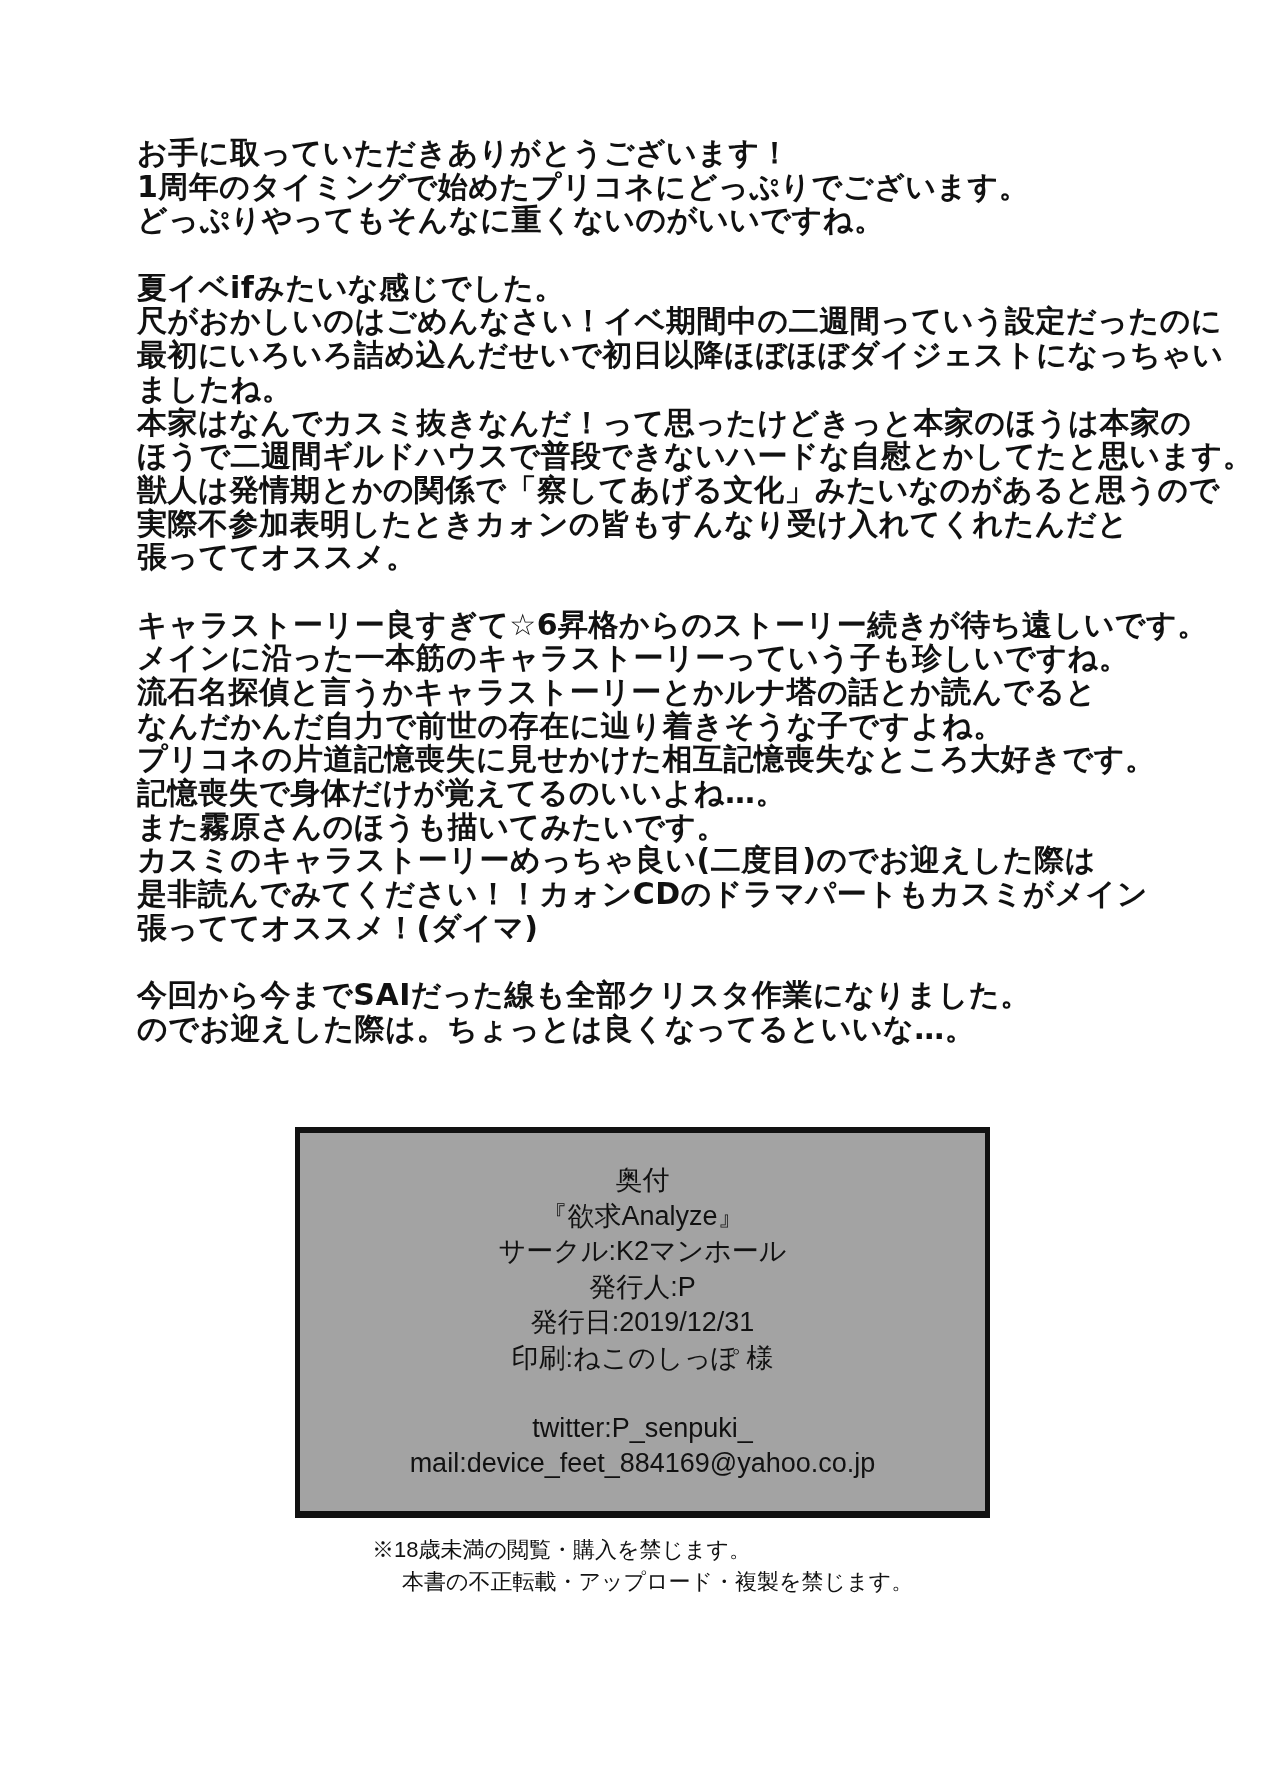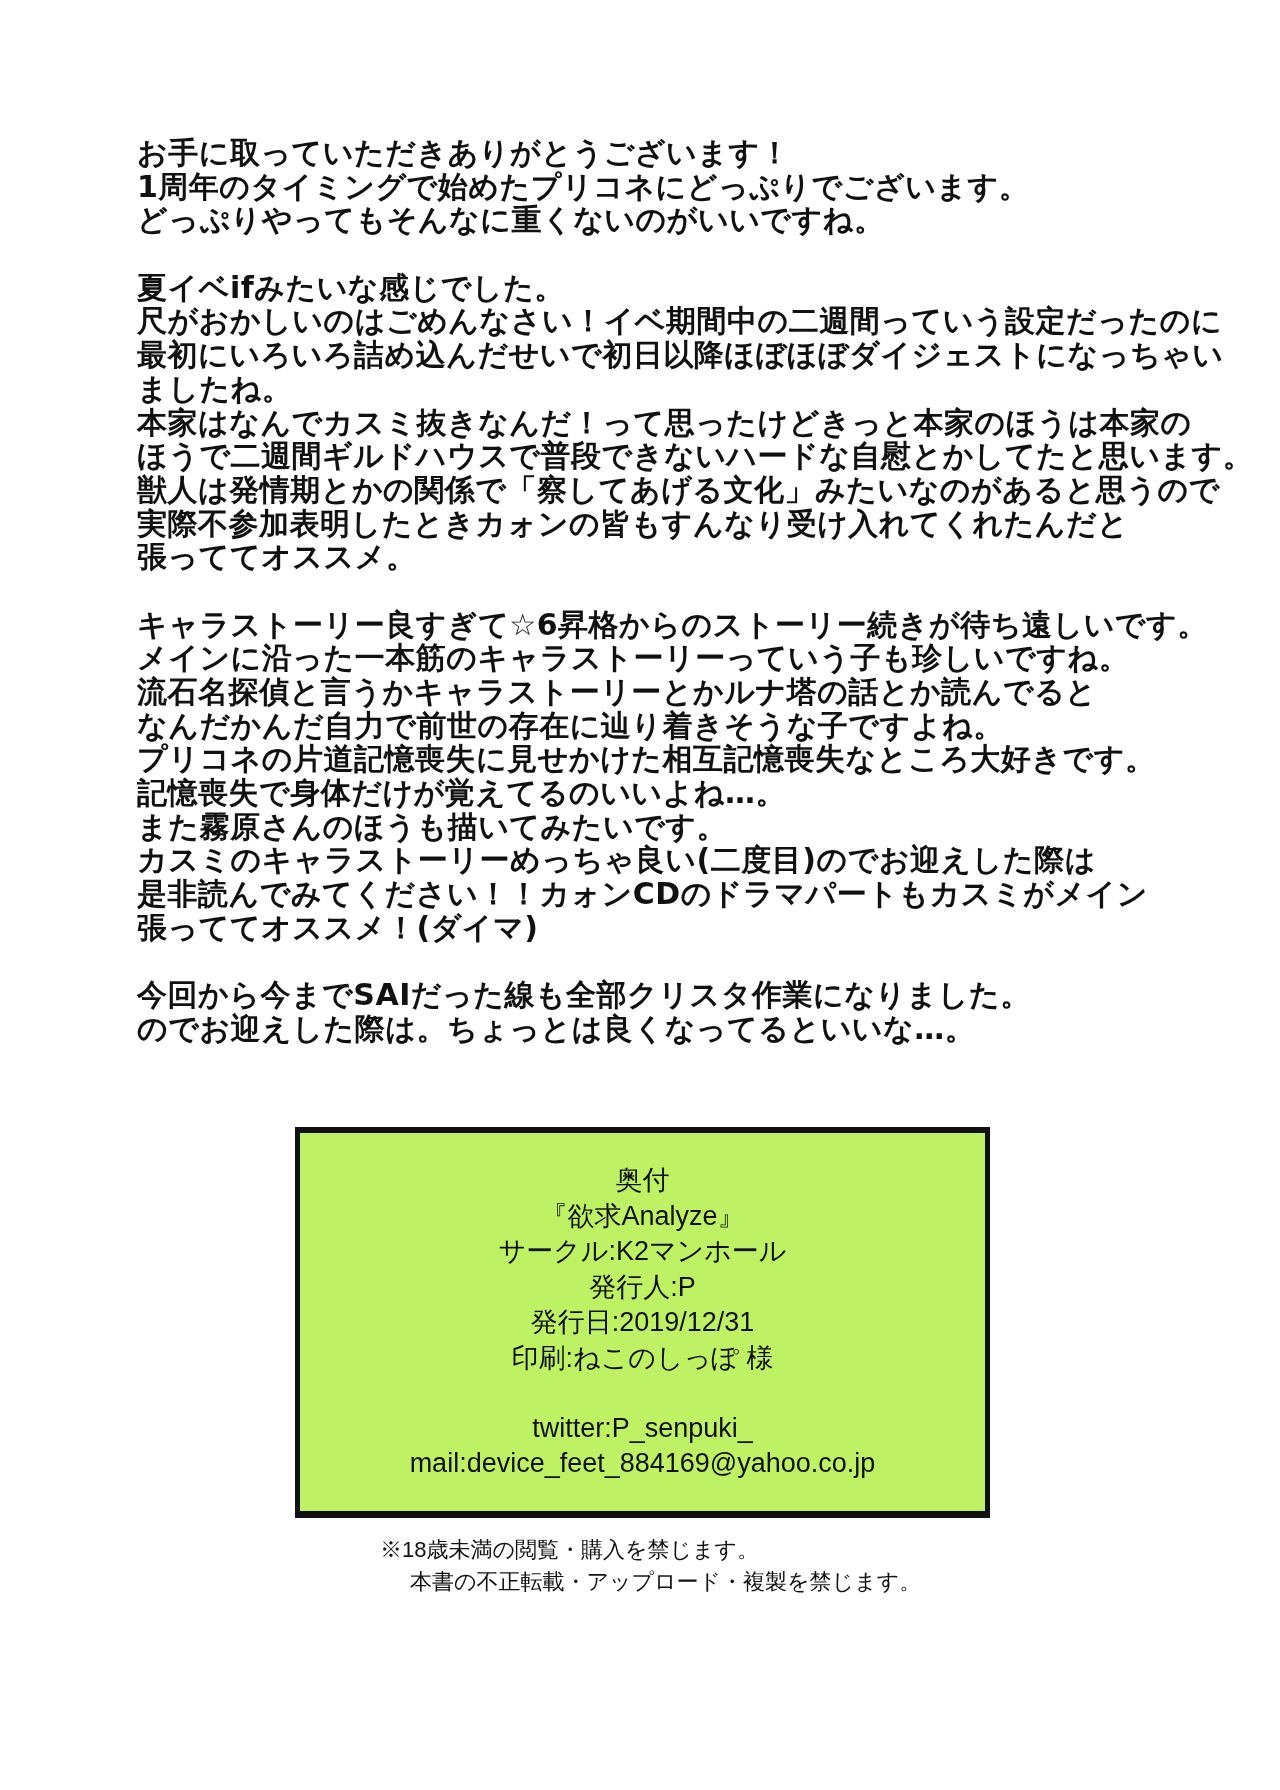--- a/index.html
+++ b/index.html
@@ -3,26 +3,26 @@
 <meta charset="utf-8">
 <style>
   html, body { margin: 0; padding: 0; background: #ffffff; }
   body { width: 1280px; height: 1790px; position: relative; overflow: hidden;
          font-family: "DejaVu Sans", sans-serif; color: #111111; }
   .afterword { position: absolute; left: 137px; top: 136px; width: 1050px; }
   .para { margin: 0 0 33.7px 0; }
   .line { display: block; font-size: 30px; line-height: 33.7px; height: 33.7px;
           white-space: nowrap; font-weight: bold; letter-spacing: 0.5px; }
   .colophon { position: absolute; left: 295px; top: 1127px; width: 685px; height: 378px;
-              border: 5px solid #111111; border-top-width: 6px; border-bottom-width: 7px; background: #bef264; }
+              border: 5px solid #111111; border-top-width: 6px; border-bottom-width: 7px; background: #a3a3a3; }
   .colophon-inner { position: absolute; left: 0; right: 0; top: 30px; text-align: center; }
   .c-line { display: block; font-family: "Liberation Sans", sans-serif; font-size: 27px;
             line-height: 35.6px; height: 35.6px; white-space: nowrap; color: #111; }
   .c-gap { display: block; height: 34px; }
-  .footer { position: absolute; left: 380px; top: 1534px; }
+  .footer { position: absolute; left: 372px; top: 1534px; }
   .f-line { display: block; font-family: "Liberation Sans", sans-serif; font-size: 22px;
             line-height: 32px; height: 32px; white-space: nowrap; color: #111; }
   .f-line.indent { padding-left: 30px; }
 </style>
 </head>
 <body>
 
 <div class="afterword">
   <div class="para">
     <span class="line">お手に取っていただきありがとうございます！</span>

